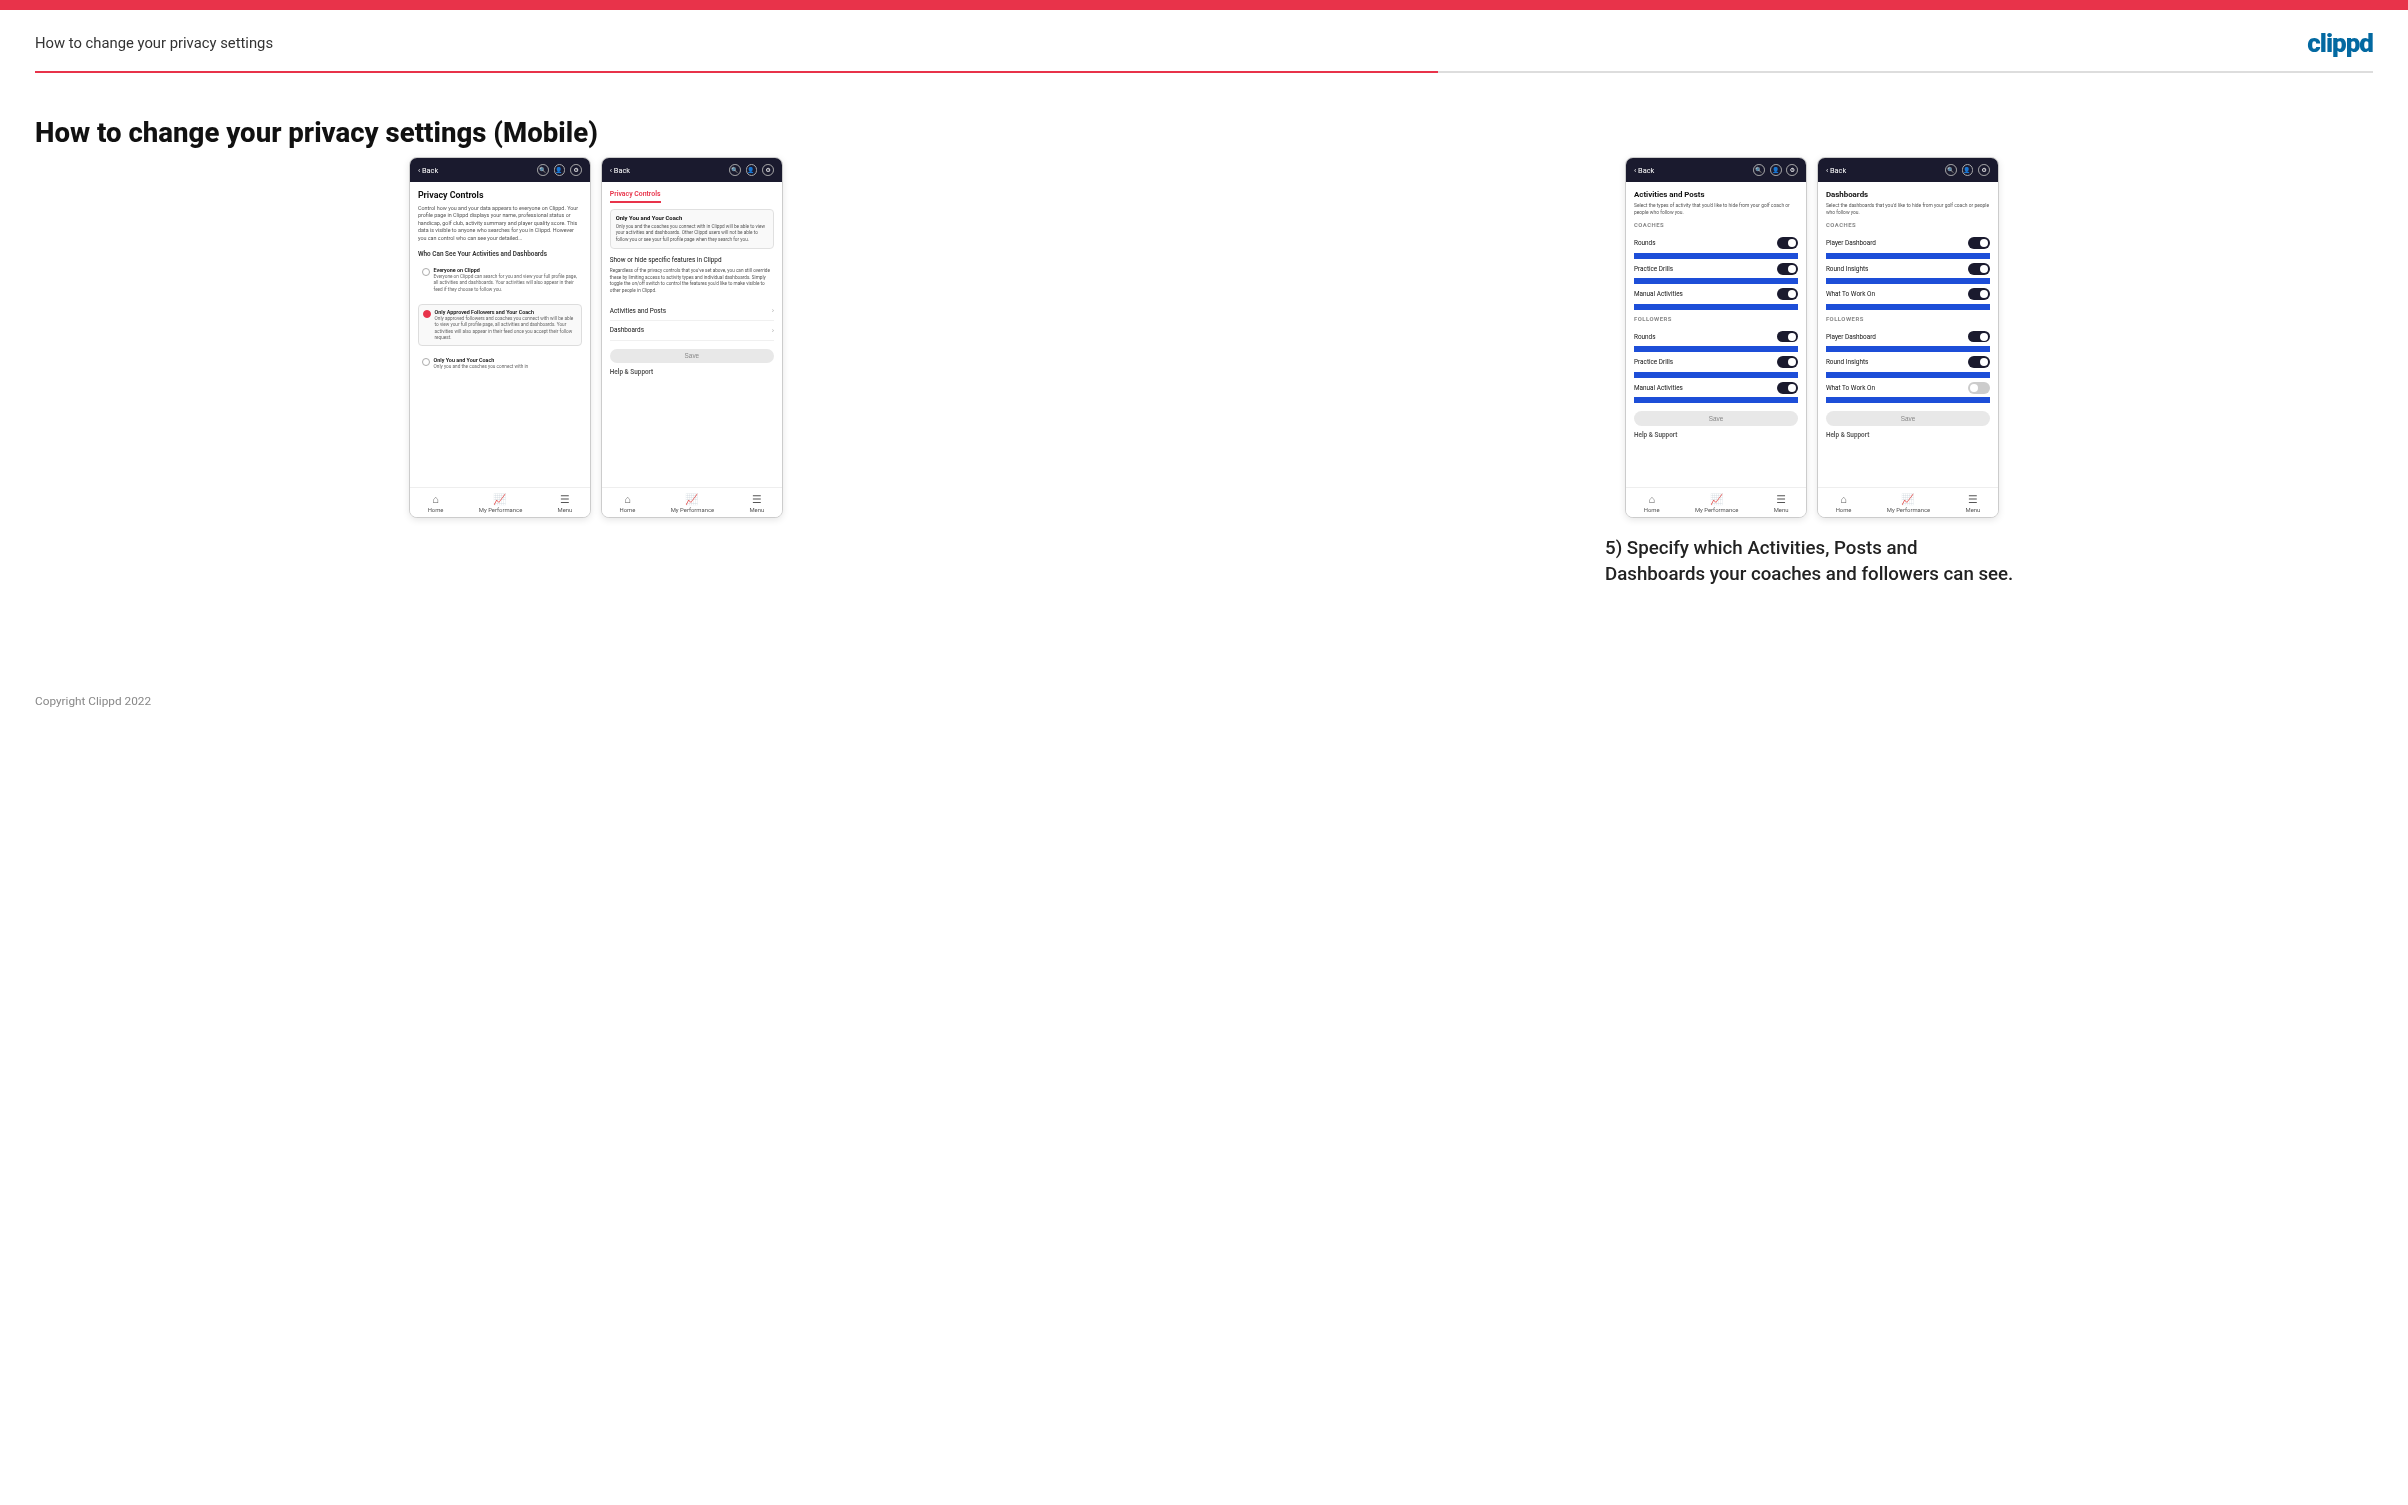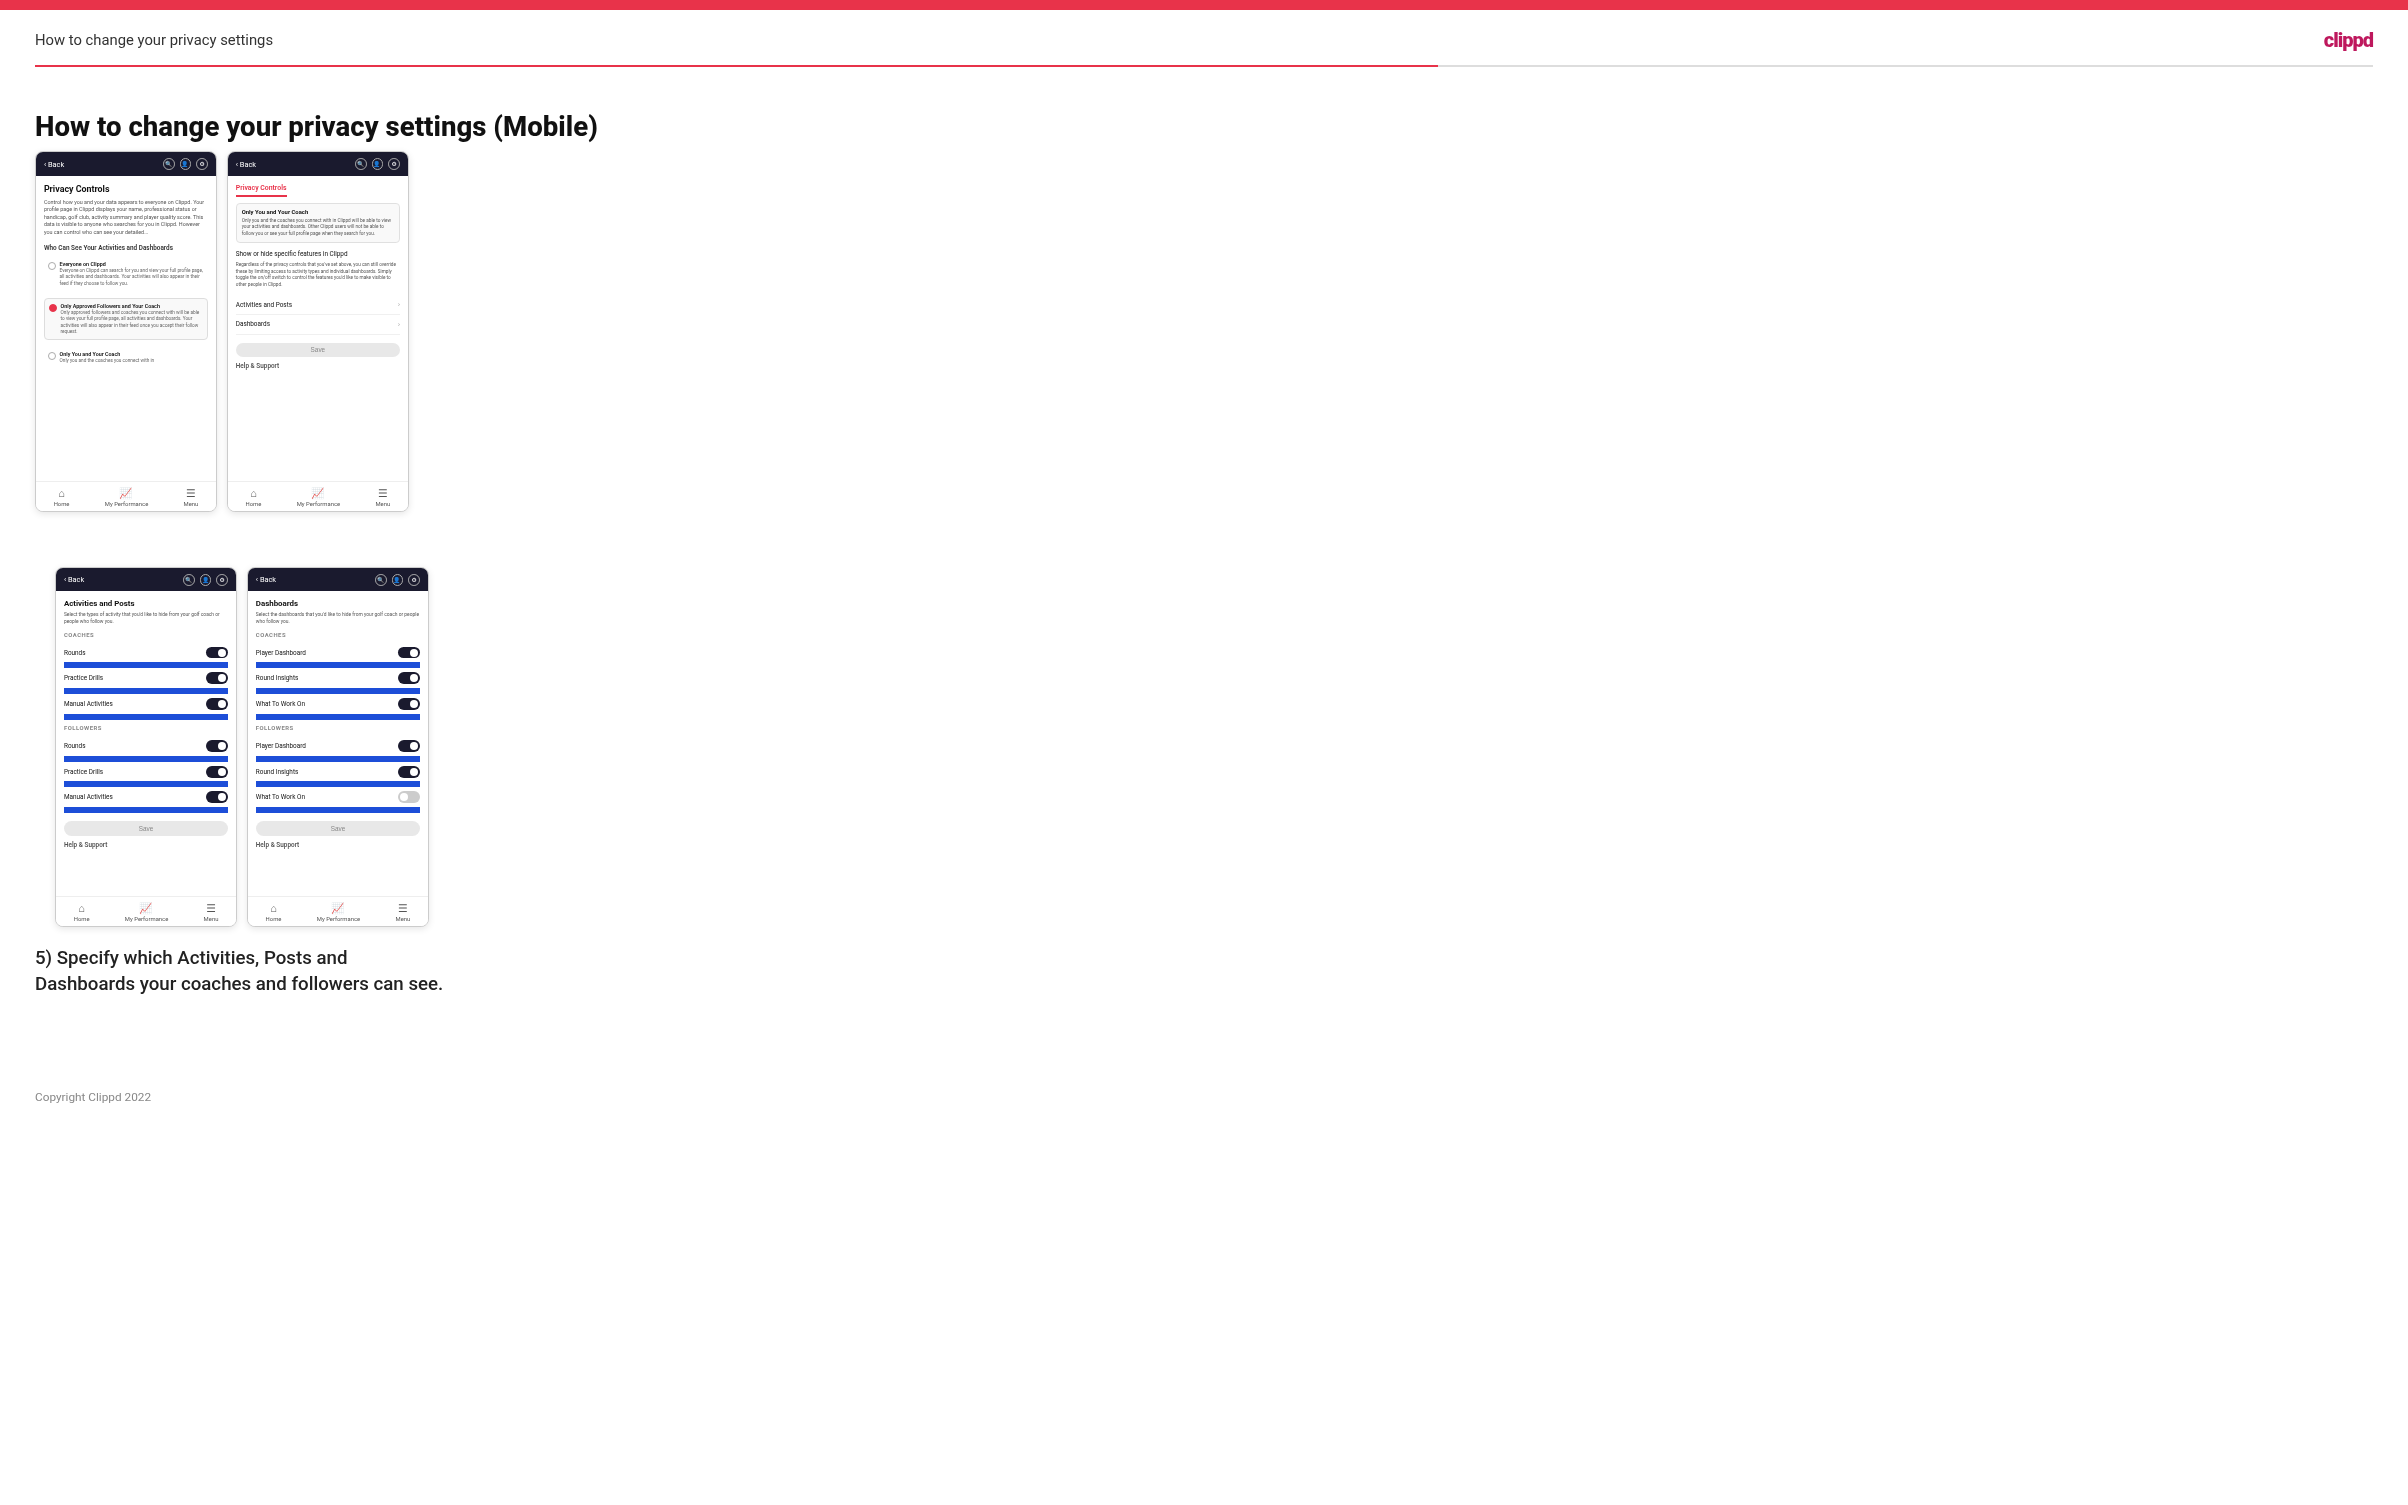--- a/index.html
+++ b/index.html
@@ -14,23 +14,23 @@
       display: flex;
       align-items: center;
       justify-content: space-between;
       padding: 17.7px 35px 13.8px 35px;
     }
     .header-title {
       font-size: 14.8px;
       color: #333;
     }
     .logo {
-      font-size: 20px;
+      font-size: 26px;
       font-weight: 900;
-      color: #be185d;
+      color: #0369a1;
       letter-spacing: -1px;
     }
 
     
     .header-divider {
       height: 2px;
       background: linear-gradient(to right, #e8334a 60%, #ddd 60%);
       margin: 0 35px;
     }
 
@@ -49,22 +49,21 @@
       color: #444;
       margin-bottom: 39px;
     }
 
     
     .screenshots-row {
       display: flex;
       gap: 27.6px;
       justify-content: flex-end;
       align-items: flex-start;
-      margin-bottom: 34px;
-      flex-direction: column;
+      margin-bottom: 48px;
     }
 
     .screenshot-pair {
       display: flex;
       gap: 9.9px;
       align-items: flex-start;
     }
 
     
     .phone-mockup {

